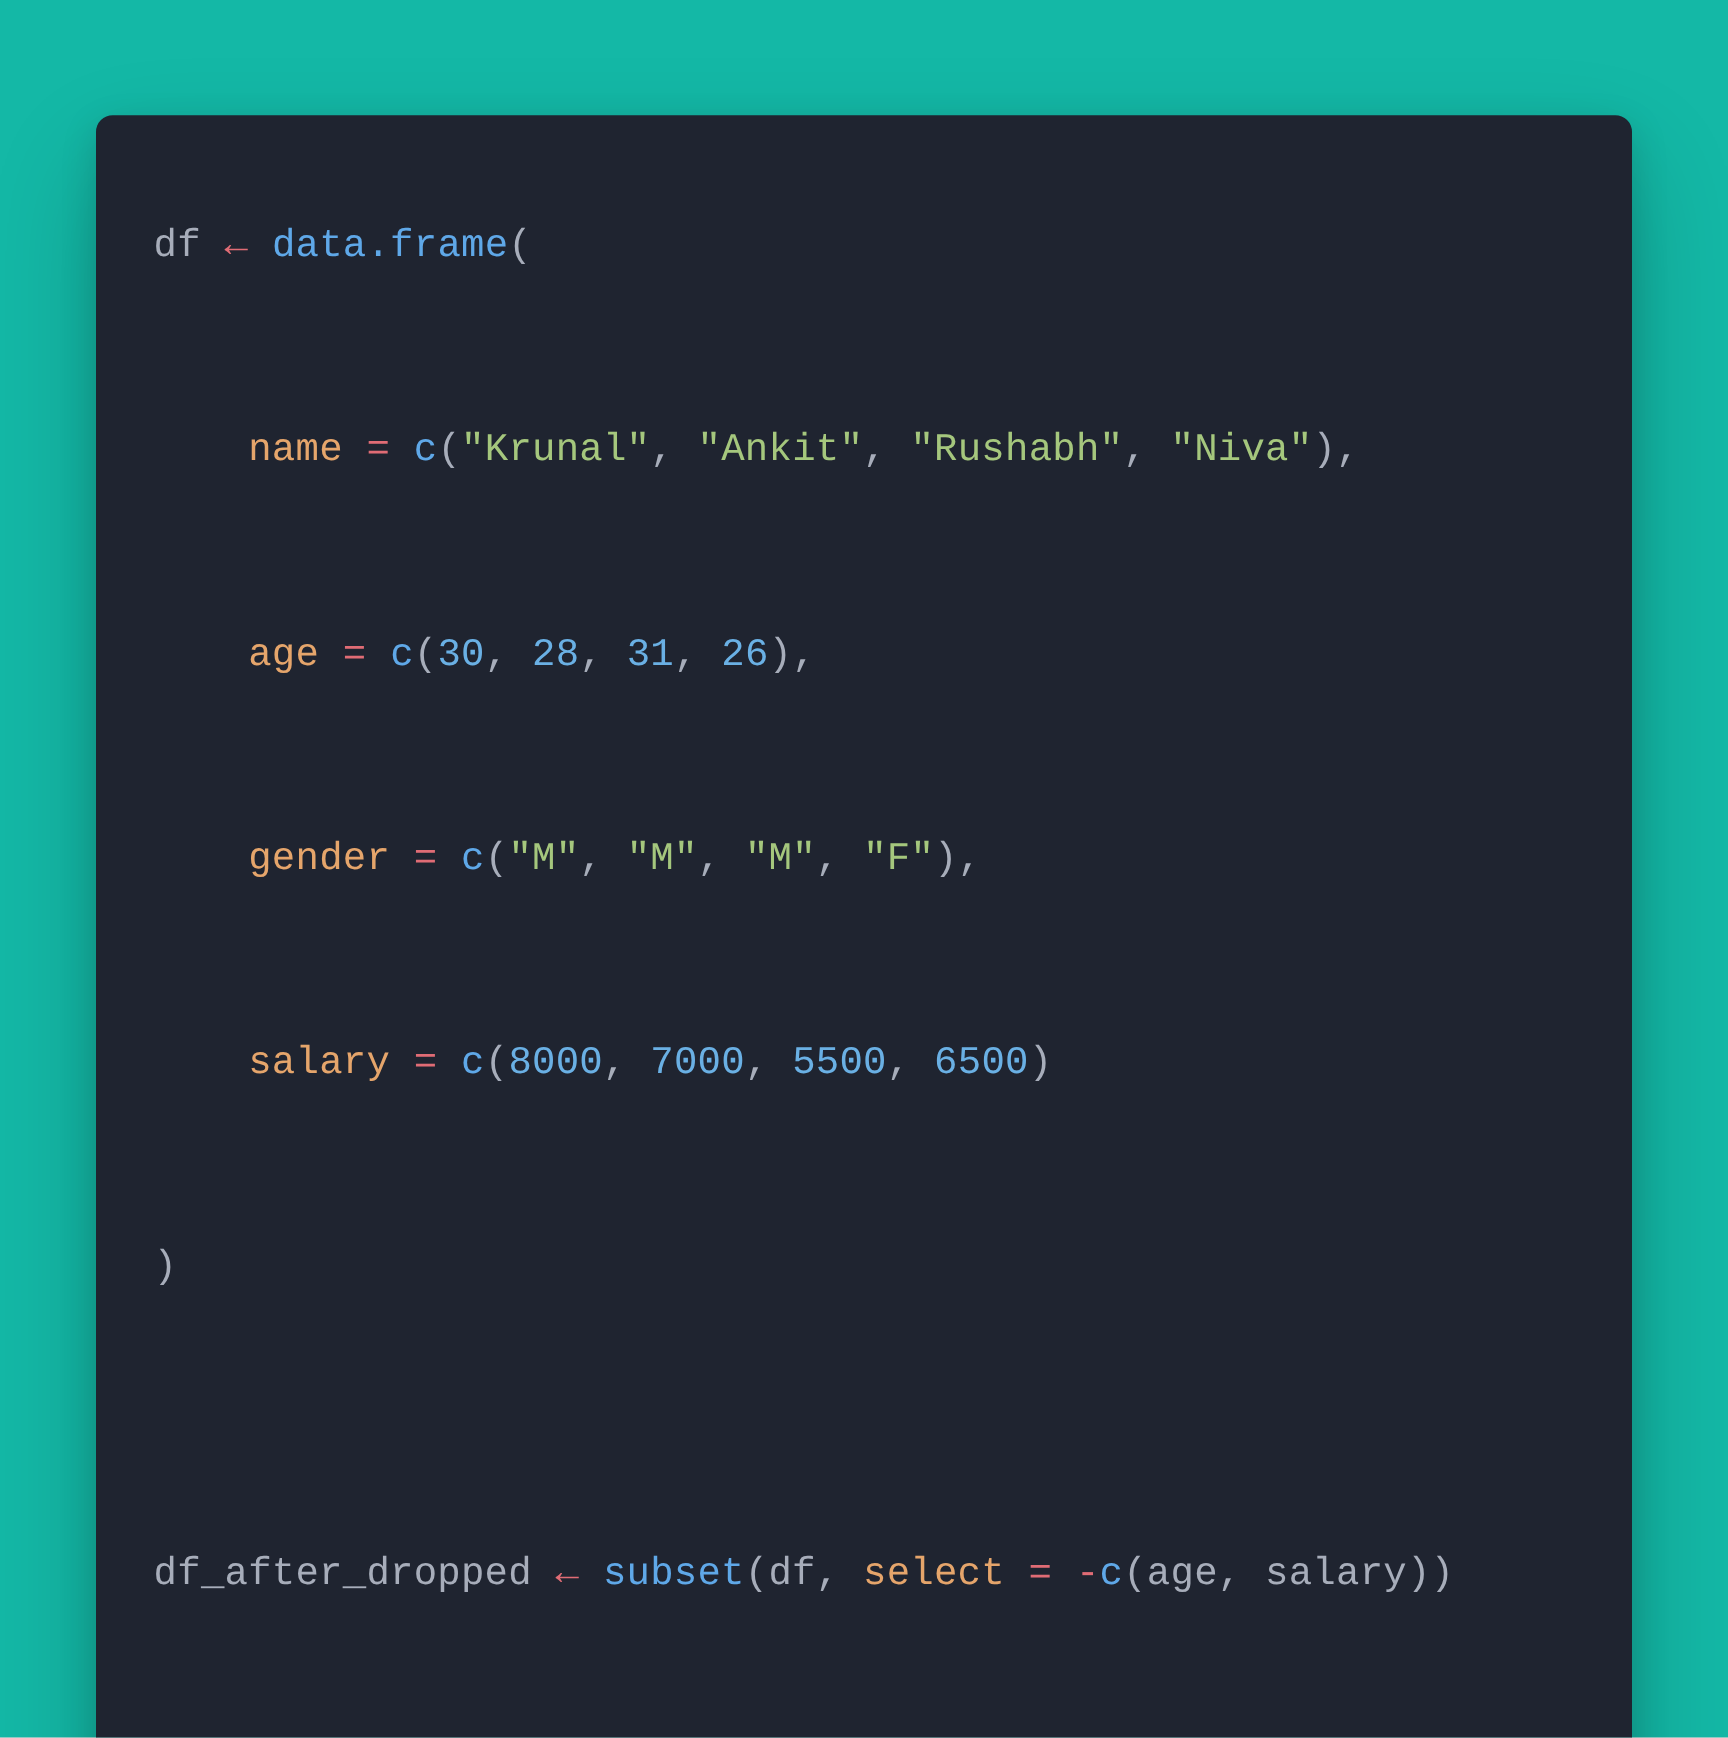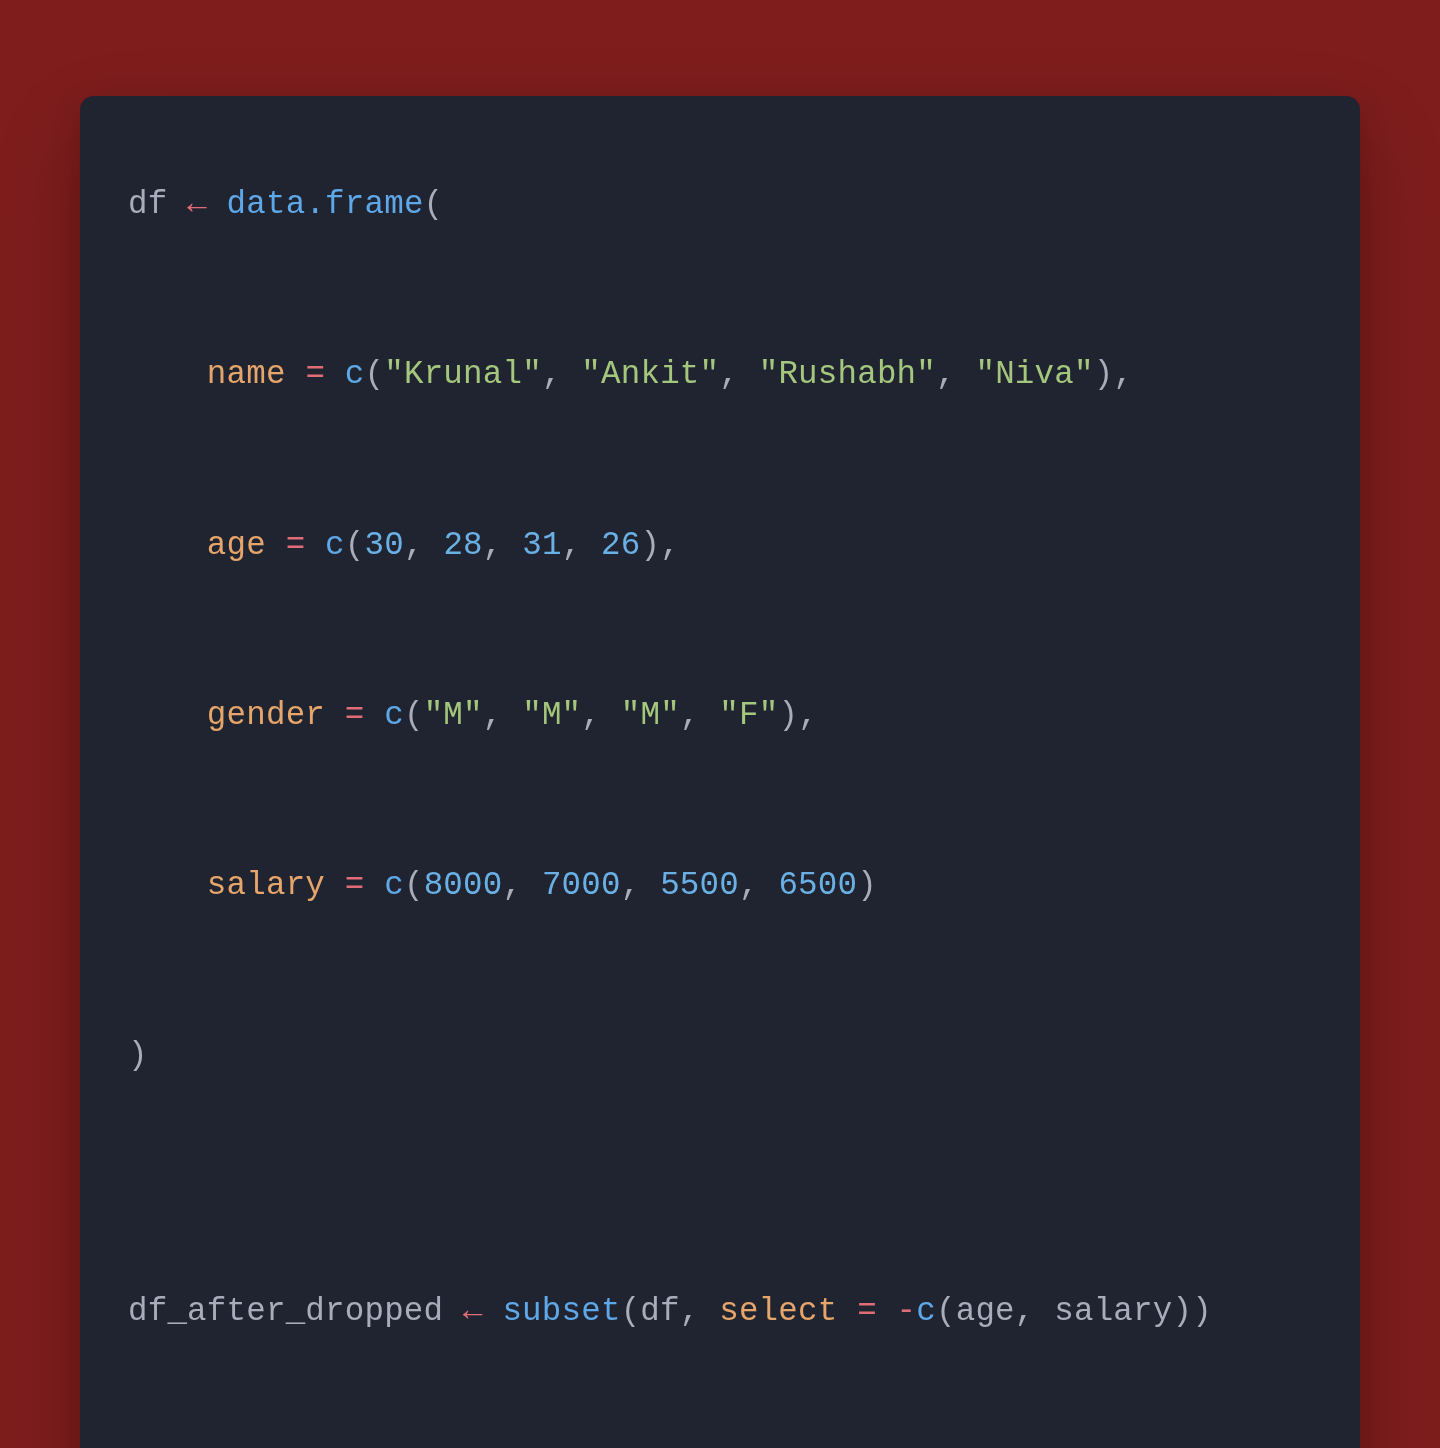--- a/index.html
+++ b/index.html
@@ -5,21 +5,21 @@
   html, body {
     margin: 0;
     padding: 0;
     background: #f1f1f2;
     width: 1440px;
     height: 1448px;
   }
   .frame {
     width: 1440px;
     height: 1448px;
-    background: #7f1d1d;
+    background: #14b8a6;
     position: relative;
     box-sizing: border-box;
     padding: 96px 80px 80px 80px;
   }
   .code-card {
     background: #1f2430;
     border-radius: 14px;
     width: 1280px;
     box-sizing: border-box;
     padding: 66px 48px 70px 48px;

